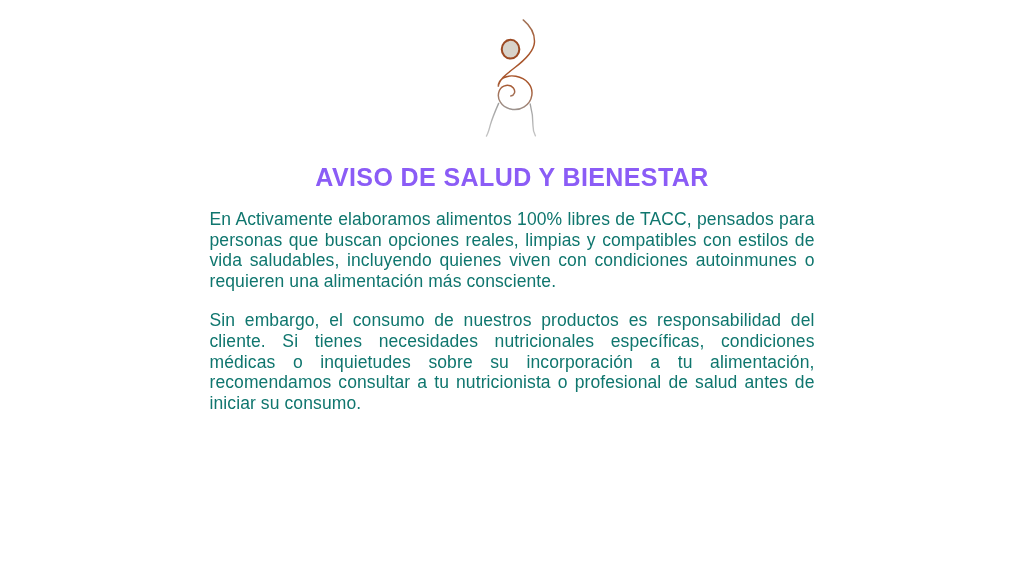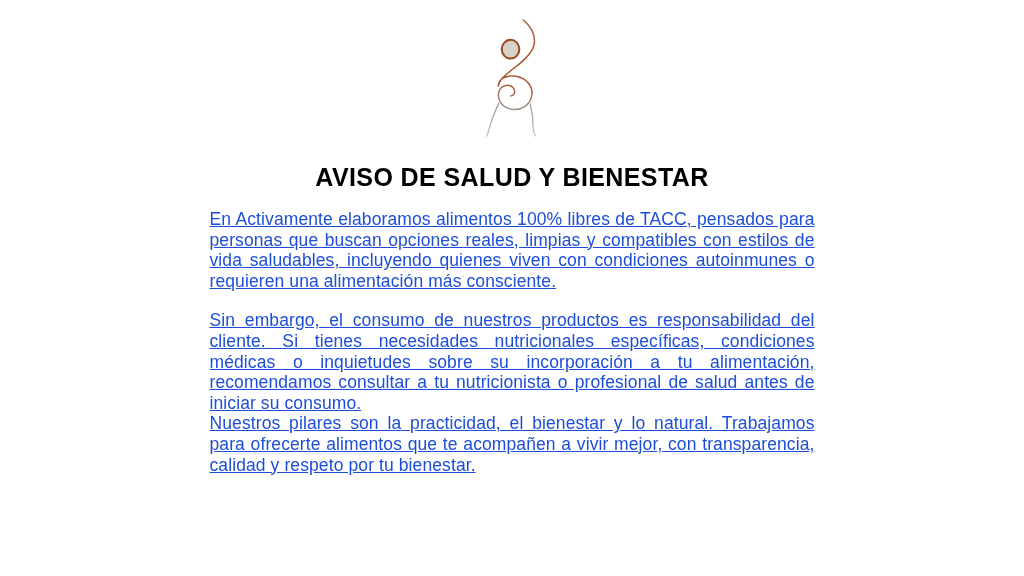--- a/index.html
+++ b/index.html
@@ -24,35 +24,34 @@
     width: 92px;
     height: 122px;
     display: block;
   }
   .page-title {
     margin: 24px 0 0 0;
     text-align: center;
     font-size: 25px;
     font-weight: 800;
     letter-spacing: 0.4px;
-    color: #000000;
+    color: #8b5cf6;
   }
   .text-block {
     width: 605px;
     margin: 17px auto 0 auto;
   }
   .text-block p {
     margin: 0;
     font-size: 17.5px;
     line-height: 20.6px;
-    color: #1d4ed8;
+    color: #0f766e;
     text-align: justify;
     text-align-last: left;
     letter-spacing: 0.1px;
-    text-decoration: underline;
   }
   .text-block p.para-gap {
     margin-top: 19px;
   }
   .text-block p.para-flow {
     margin-top: 0;
   }
 </style>
 </head>
 <body>
@@ -96,16 +95,15 @@
                C 65.6 96.5 66.6 104.5 66.5 111.5
                C 66.5 115.5 67.2 118.8 69 121.8" stroke="url(#bodyGrad)" stroke-width="1.4" stroke-linecap="round"></path>
     </svg>
   </div>
 
   <h1 class="page-title">AVISO DE SALUD Y BIENESTAR</h1>
 
   <div class="text-block">
     <p>En Activamente elaboramos alimentos 100% libres de TACC, pensados para personas que buscan opciones reales, limpias y compatibles con estilos de vida saludables, incluyendo quienes viven con condiciones autoinmunes o requieren una alimentación más consciente.</p>
     <p class="para-gap">Sin embargo, el consumo de nuestros productos es responsabilidad del cliente. Si tienes necesidades nutricionales específicas, condiciones médicas o inquietudes sobre su incorporación a tu alimentación, recomendamos consultar a tu nutricionista o profesional de salud antes de iniciar su consumo.</p>
-    <p class="para-flow">Nuestros pilares son la practicidad, el bienestar y lo natural. Trabajamos para ofrecerte alimentos que te acompañen a vivir mejor, con transparencia, calidad y respeto por tu bienestar.</p>
   </div>
 
 </div>
 
 </body></html>

